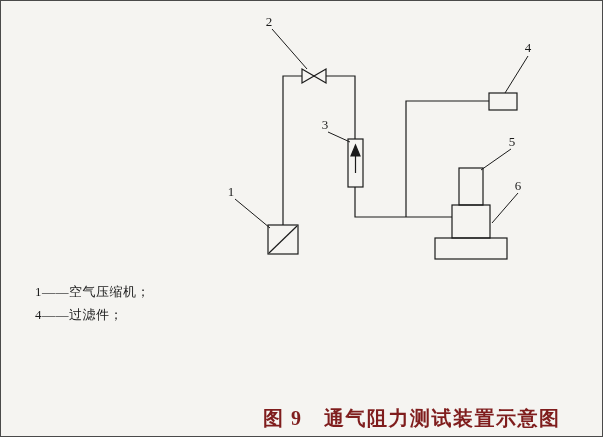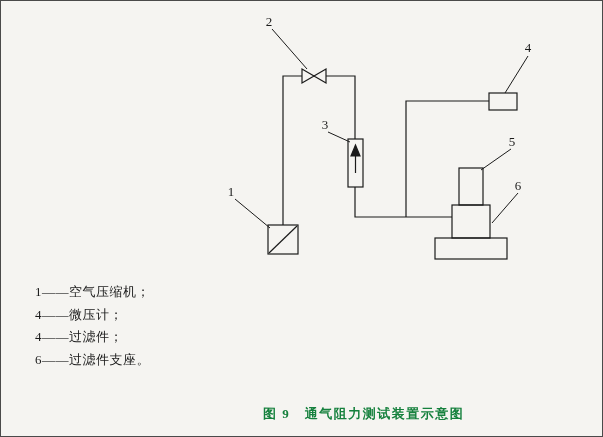--- a/index.html
+++ b/index.html
@@ -36,23 +36,23 @@
   .legend-item {
     height: 22.5px;
     line-height: 22.5px;
     white-space: nowrap;
     letter-spacing: 0.5px;
   }
   .caption {
     position: absolute;
     left: 262px;
     top: 404px;
-    font-size: 13px;
+    font-size: 20px;
     font-weight: bold;
-    color: #15803d;
+    color: #7f1d1d;
     letter-spacing: 1.5px;
     white-space: nowrap;
   }
 </style>
 </head>
 <body>
 
 <div class="figure-page">
 
   <svg class="schematic" width="601" height="280" viewBox="0 0 601 280">
@@ -98,20 +98,18 @@
       <text x="268" y="25">2</text>
       <text x="324" y="128">3</text>
       <text x="527" y="51">4</text>
       <text x="511" y="145">5</text>
       <text x="517" y="189">6</text>
     </g>
   </svg>
 
   <div class="legend">
     <div class="legend-item">1——空气压缩机；</div>
-    <div class="legend-item">4——微压计；</div>
     <div class="legend-item">4——过滤件；</div>
-    <div class="legend-item">6——过滤件支座。</div>
   </div>
 
   <div class="caption">图 9　通气阻力测试装置示意图</div>
 
 </div>
 
 </body></html>

